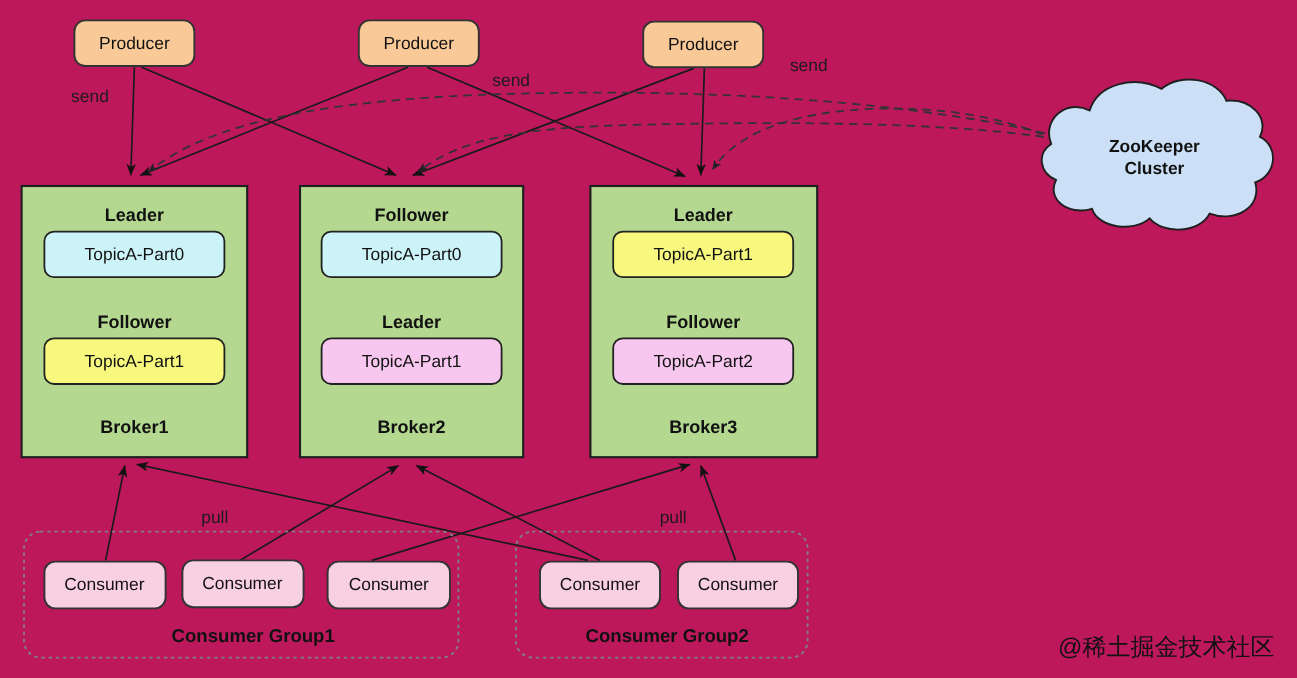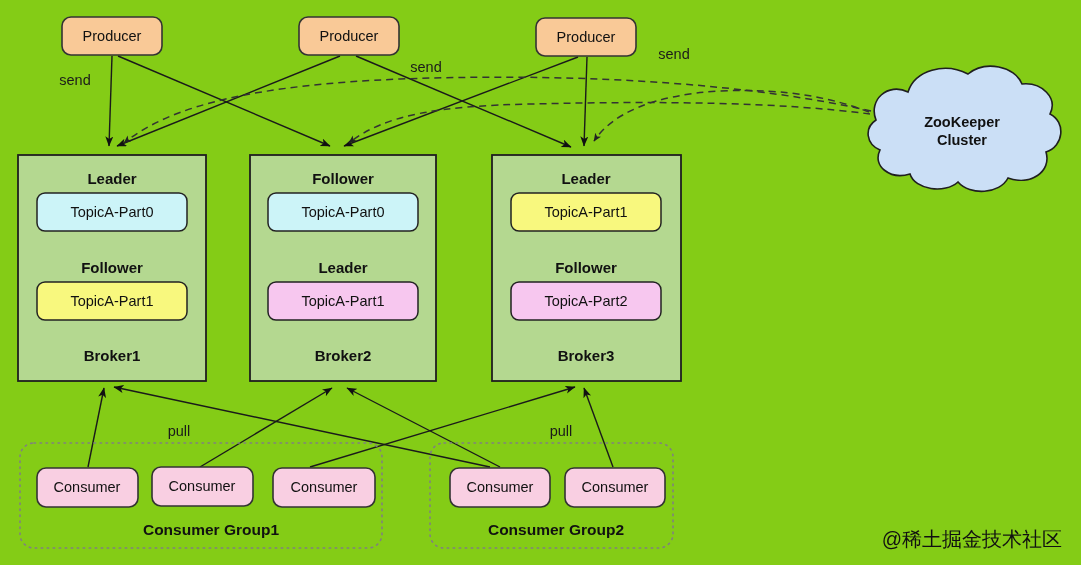--- a/index.html
+++ b/index.html
@@ -1,16 +1,16 @@
 <!DOCTYPE html>
 <html><head>
 <meta charset="utf-8">
 <style>
   html,body{margin:0;padding:0;background:#ffffff;}
-  .canvas{position:relative;width:1081px;height:565px;background:#84cc16;overflow:hidden;}
+  .canvas{position:relative;width:1081px;height:565px;background:#be185d;overflow:hidden;}
   svg text{font-family:"Liberation Sans","DejaVu Sans",sans-serif;fill:#111;}
   .node-label{font-size:14.5px;}
   .role-label{font-size:15px;font-weight:bold;}
   .name-label{font-size:15px;font-weight:bold;}
   .group-label{font-size:15.5px;font-weight:bold;}
   .edge-label{font-size:14.5px;fill:#1b1b1b;}
   .zk-label{font-size:14.5px;font-weight:bold;}
   .watermark{font-size:20px;}
   .solid-edge{stroke:#1a1a1a;stroke-width:1.4;fill:none;}
   .dashed-edge{stroke:#333333;stroke-width:1.5;fill:none;stroke-dasharray:7 5;}

